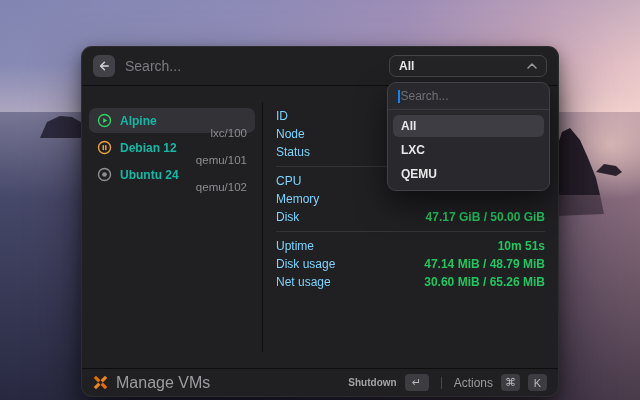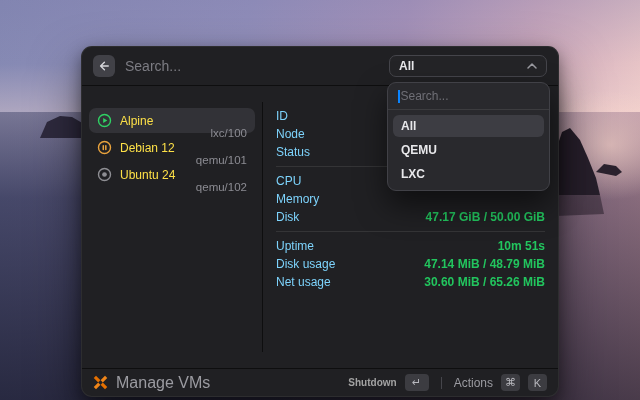--- a/index.html
+++ b/index.html
@@ -34,21 +34,21 @@
   .filter-trigger { width:158px; height:22px; border:1px solid #45454b; border-radius:7px;
     display:flex; align-items:center; justify-content:space-between; padding:0 9px;
     background:rgba(255,255,255,0.02); cursor:pointer; }
   .filter-value { font-size:12px; font-weight:600; color:#e8e8eb; }
 
   .content { flex:1; display:flex; min-height:0; }
   .vm-panel { width:181px; flex:0 0 181px; border-right:1px solid rgba(0,0,0,0.55); padding:6px 7px; }
   .vm-item { height:25px; margin-bottom:2px; border-radius:7px; display:flex; align-items:center;
     gap:8px; padding:0 8px; cursor:pointer; }
   .vm-item.selected { background:#323237; }
-  .vm-name { flex:1; font-size:12px; font-weight:400; color:#fde047; }
+  .vm-name { flex:1; font-size:12px; font-weight:700; color:#14b8a6; }
   .vm-id { font-size:11.5px; color:#8c8c93;margin-top:25px; }
 
   .details-panel { flex:1; padding:5px 13px 0 13px; }
   .detail-row { height:18px; display:flex; align-items:center; justify-content:space-between; }
   .detail-label { font-size:12px; color:#7dd3fc; }
   .detail-value { font-size:12px; font-weight:600; color:#22c55e; }
   .detail-divider { height:1px; background:rgba(255,255,255,0.09); margin:5px 0; }
 
   .footer { height:28px; flex:0 0 28px; display:flex; align-items:center; gap:8px;
     padding:0 11px; border-top:1px solid rgba(0,0,0,0.55); }
@@ -196,18 +196,18 @@
     <span class="keycap">K</span>
   </div>
 
   <div class="dropdown">
     <div class="dd-search">
       <div class="dd-caret"></div>
       <span class="dd-placeholder">Search...</span>
     </div>
     <div class="dd-options">
       <div class="dd-option selected">All</div>
+      <div class="dd-option">LXC</div>
       <div class="dd-option">QEMU</div>
-      <div class="dd-option">LXC</div>
     </div>
   </div>
 
 </div>
 
 </body></html>

